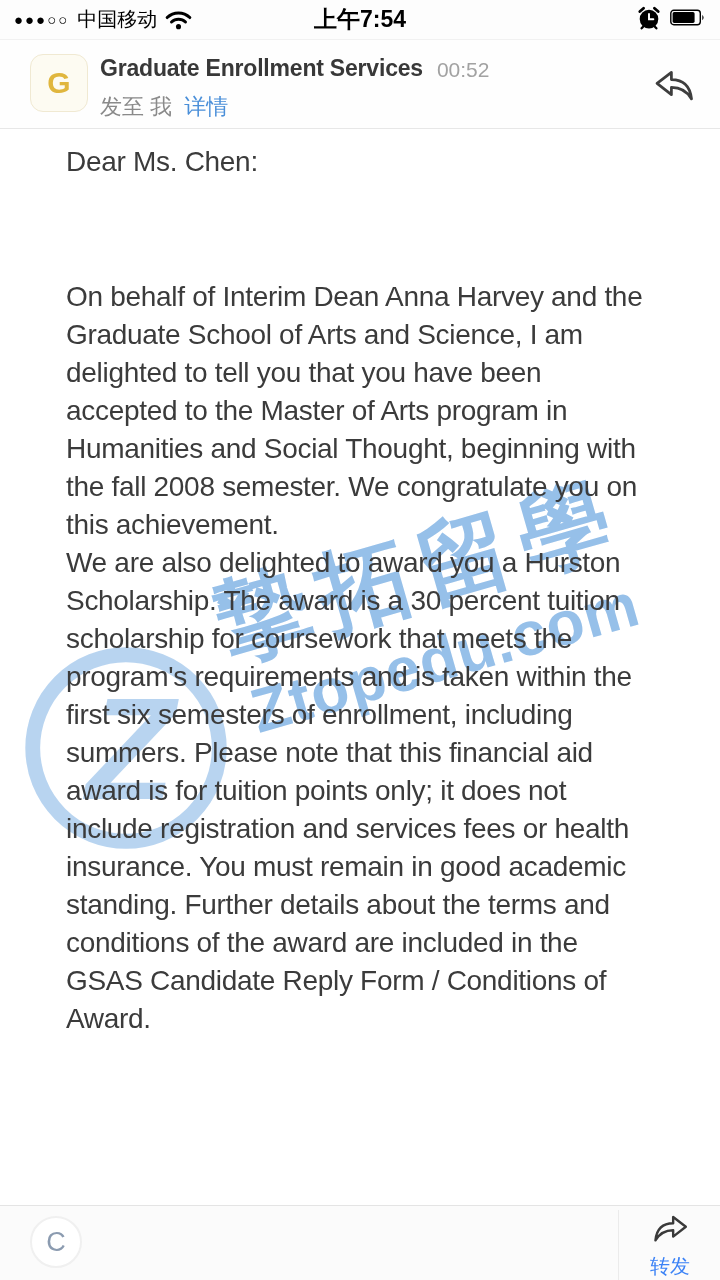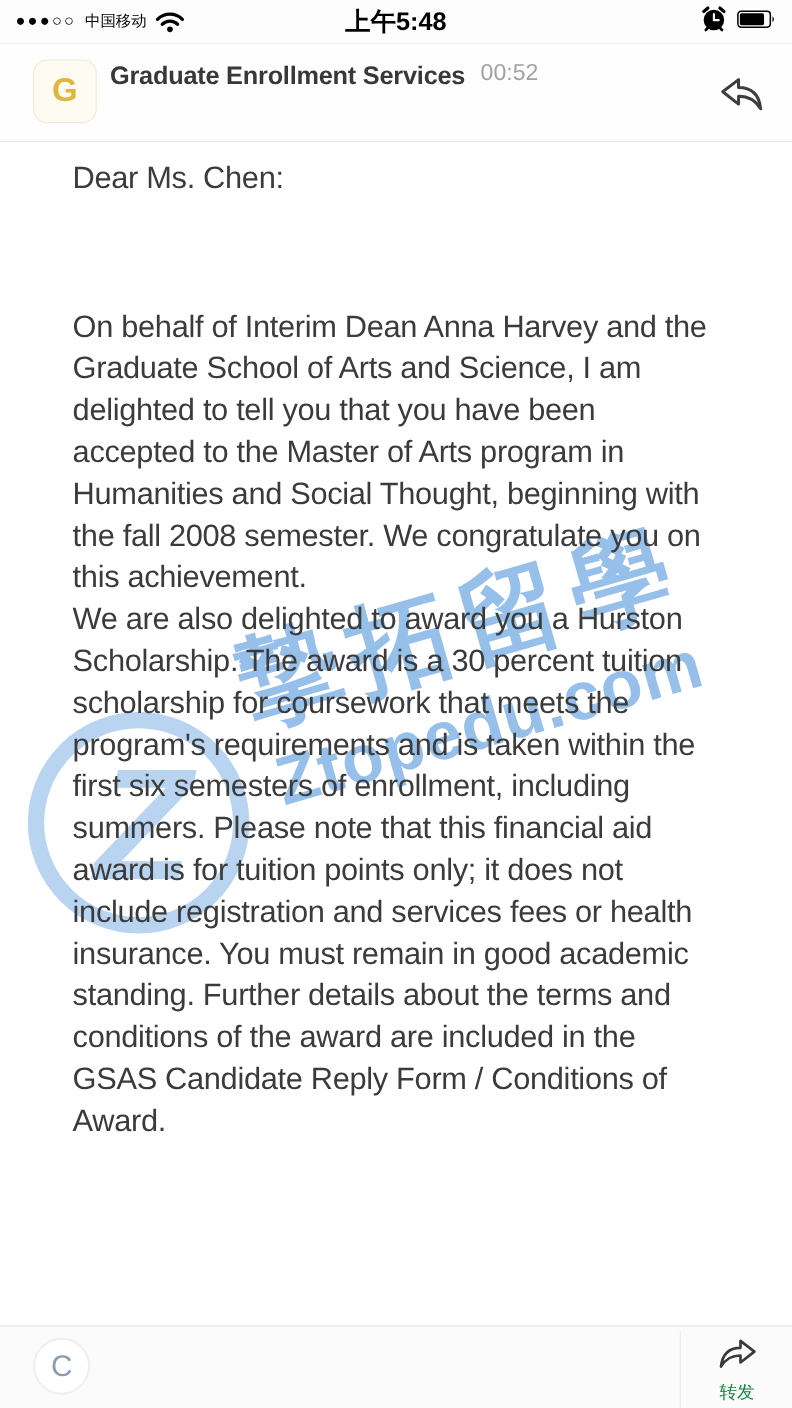--- a/index.html
+++ b/index.html
@@ -10,40 +10,40 @@
     background:#ffffff; overflow:hidden;
   }
 
   
   .status-bar {
     position:absolute; top:0; left:0; width:720px; height:40px;
     background:#fdfdfd; border-bottom:1px solid #f1f1f1;
     display:flex; align-items:center; padding:0 14px; z-index:5;
   }
   .signal-dots { font-size:15px; letter-spacing:2px; color:#000; line-height:1; }
-  .carrier { font-size:14px; color:#000; margin-left:8px; }
+  .carrier { font-size:20px; color:#000; margin-left:8px; }
   .wifi { margin-left:8px; display:flex; align-items:center; }
   .sb-time {
     position:absolute; left:0; right:0; text-align:center;
     font-size:23px; font-weight:600; color:#000; pointer-events:none;
   }
   .sb-right { margin-left:auto; display:flex; align-items:center; gap:8px; }
 
   
   .email-header {
     position:absolute; top:40px; left:0; width:720px; height:89px;
     background:#fefefe; border-bottom:1px solid #e7e7e7; z-index:4;
   }
   .avatar-g {
     position:absolute; left:30px; top:14px; width:58px; height:58px;
     background:#fdfbf2; border:1px solid #f0e9d2; border-radius:13px;
     display:flex; align-items:center; justify-content:center;
     color:#e0b63e; font-size:30px; font-weight:bold;
   }
-  .sender-row { position:absolute; left:100px; top:15px; display:flex; align-items:flex-start; }
+  .sender-row { position:absolute; left:100px; top:15px; display:flex; align-items:flex-end; }
   .sender-name { font-size:23px; color:#383838; font-weight:600; letter-spacing:-0.2px; }
   .sent-time { font-size:21px; color:#a2a2a2; margin-left:14px; }
   .to-row { position:absolute; left:100px; top:52px; display:flex; align-items:baseline; }
   .to-label { font-size:22px; color:#8a8a8a; }
   .details-link { font-size:22px; color:#4a8fd9; margin-left:12px; }
   .hdr-reply { position:absolute; right:22px; top:24px; width:46px; height:44px; }
 
   
   .email-body {
     position:absolute; top:130px; left:0; width:666px; height:1075px;
@@ -83,38 +83,38 @@
   .reply-input {
     position:absolute; left:102px; top:10px; width:500px; height:52px;
     display:flex; align-items:center;
     font-size:27px; color:#c3c3c3;
   }
   .bb-divider { position:absolute; left:618px; top:4px; bottom:0; width:1px; background:#ebebeb; }
   .forward-btn {
     position:absolute; left:630px; top:2px; width:80px; height:73px;
     display:flex; flex-direction:column; align-items:center; justify-content:center;
   }
-  .forward-btn .fwd-label { font-size:16px; color:#15803d; margin-top:1px; }
+  .forward-btn .fwd-label { font-size:20px; color:#3b82f6; margin-top:1px; }
 </style>
 </head>
 <body>
 
 <div class="phone">
 
   <div class="status-bar">
     <span class="signal-dots">●●●○○</span>
     <span class="carrier">中国移动</span>
     <span class="wifi">
       <svg width="27" height="20" viewBox="0 0 24 18">
         <path d="M1.8 6.8 A14.5 14.5 0 0 1 22.2 6.8" fill="none" stroke="#000" stroke-width="2.7" stroke-linecap="round"></path>
         <path d="M5.7 10.8 A9 9 0 0 1 18.3 10.8" fill="none" stroke="#000" stroke-width="2.7" stroke-linecap="round"></path>
         <circle cx="12" cy="15" r="2.3" fill="#000"></circle>
       </svg>
     </span>
-    <span class="sb-time">上午5:48</span>
+    <span class="sb-time">上午7:54</span>
     <span class="sb-right">
       <span>
         <svg width="26" height="26" viewBox="0 0 24 24">
           <path d="M3.5 6 L7 3" stroke="#000" stroke-width="2.6" stroke-linecap="round" fill="none"></path>
           <path d="M20.5 6 L17 3" stroke="#000" stroke-width="2.6" stroke-linecap="round" fill="none"></path>
           <circle cx="12" cy="13" r="8.6" fill="#000"></circle>
           <path d="M12 8.2 V13.2 H16" stroke="#fff" stroke-width="1.8" fill="none" stroke-linecap="round"></path>
           <path d="M5.2 21.5 L7 19.6 M18.8 21.5 L17 19.6" stroke="#000" stroke-width="2.2" stroke-linecap="round"></path>
         </svg>
       </span>
@@ -126,20 +126,24 @@
         </svg>
       </span>
     </span>
   </div>
 
   <div class="email-header">
     <div class="avatar-g">G</div>
     <div class="sender-row">
       <span class="sender-name">Graduate Enrollment Services</span>
       <span class="sent-time">00:52</span>
+    </div>
+    <div class="to-row">
+      <span class="to-label">发至 我</span>
+      <span class="details-link">详情</span>
     </div>
     <div class="hdr-reply">
       <svg width="46" height="44" viewBox="0 0 32 30">
         <path d="M13.5 5.5 L13.5 10.5 C21.5 10.5 26.5 14.5 27.5 24 C24 18 19.5 16 13.5 16 L13.5 21 L3.5 13.2 Z" fill="none" stroke="#3e3e3e" stroke-width="1.9" stroke-linejoin="round"></path>
       </svg>
     </div>
   </div>
 
   <div class="watermark-text">
     <div class="wm-cjk">摯拓留學</div>

